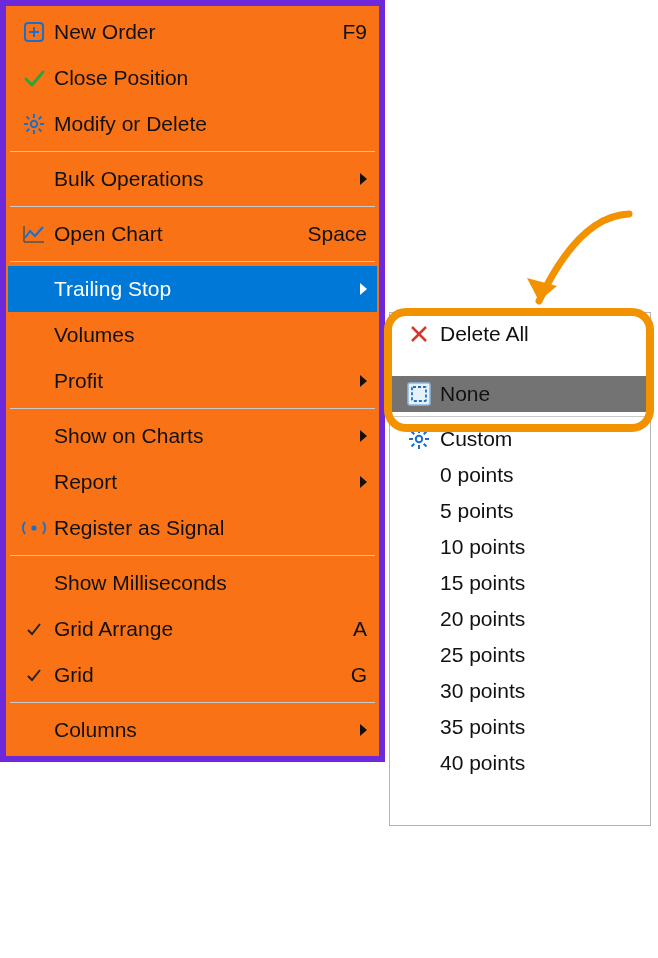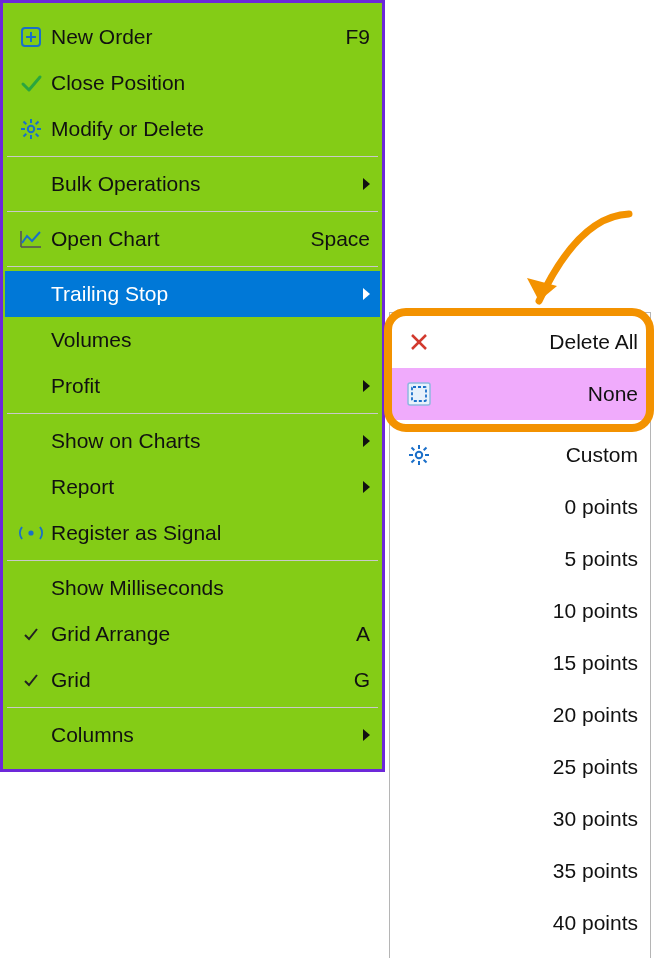--- a/index.html
+++ b/index.html
@@ -12,23 +12,23 @@
     font-size: 21px;
     color: #111;
     background: #fff;
     position: relative;
   }
   .menu {
     position: absolute;
     top: 0;
     left: 0;
     width: 385px;
-    background: #84cc16;
-    border: 3px solid #6d28d9;
-    padding: 11px 2px;
+    background: #f97316;
+    border: 6px solid #6d28d9;
+    padding: 3px 2px;
   }
   .menu-item {
     display: flex;
     align-items: center;
     height: 46px;
     padding: 0 10px 0 6px;
     position: relative;
     cursor: default;
   }
   .menu-item.highlighted {
@@ -78,22 +78,21 @@
   .submenu {
     position: absolute;
     top: 312px;
     left: 389px;
     width: 262px;
     background: #fff;
     border: 1px solid #b5b5b5;
     padding: 3px 2px 8px 2px;
   }
   .submenu .menu-item {
-    height: 52px;
-    text-align: right;
+    height: 36px;
   }
   .submenu .icon-slot { width: 42px; }
 
   
   .callout-box {
     position: absolute;
     top: 308px;
     left: 384px;
     width: 270px;
     height: 124px;
@@ -110,21 +109,22 @@
     top: 206px;
     left: 469px;
     width: 170px;
     height: 120px;
     pointer-events: none;
     z-index: 6;
   }
 
   
   .submenu .menu-item.selected {
-    background: #f0abfc;
+    background: #737373;
+    margin-top: 24px;
   }
   .submenu .menu-item.selected .icon-slot {
     
   }
 
   svg { display: block; }
 </style>
 </head>
 <body>
 

